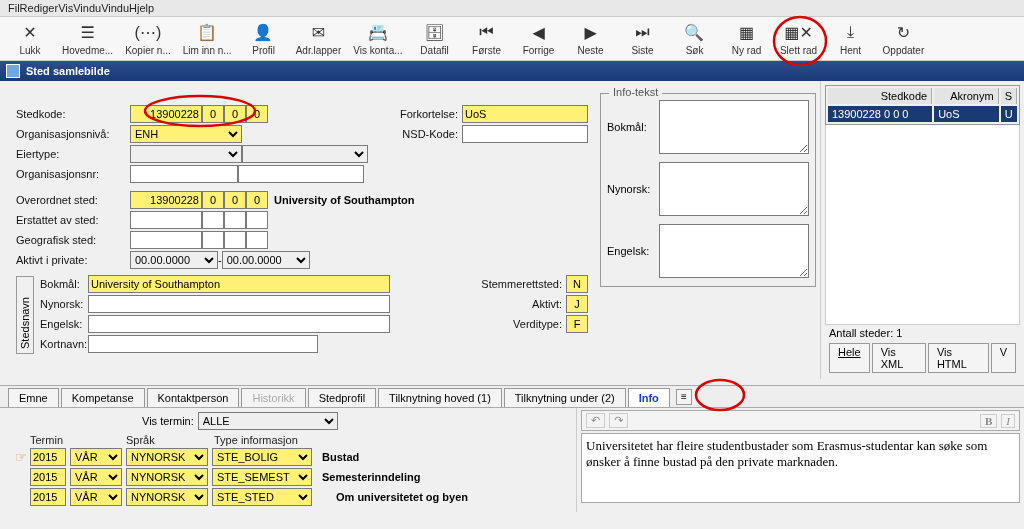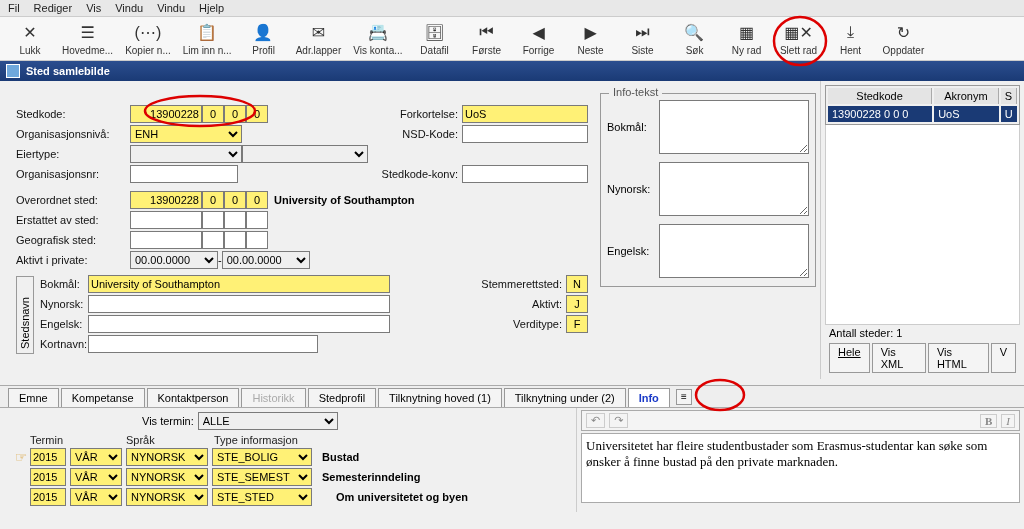--- a/index.html
+++ b/index.html
@@ -1,17 +1,17 @@
 <!DOCTYPE html>
 <html><head>
 <meta charset="utf-8">
 <style>
   * { box-sizing: border-box; }
   html, body { margin: 0; padding: 0; font-family: Tahoma, Arial, sans-serif; font-size: 11px; background: #f0f0f0; width: 1024px; height: 529px; overflow: hidden; }
-  .menubar { display: flex; gap: 14px; padding: 2px 8px; background: #e8e8e8; border-bottom: 1px solid #ccc; }
+  .menubar { display: flex; padding: 2px 8px; background: #e8e8e8; border-bottom: 1px solid #ccc; }
   .menubar span { color: #222; }
   .toolbar { display: flex; background: #f7f7f7; border-bottom: 1px solid #ccc; padding: 2px 4px; }
   .tbtn { display: flex; flex-direction: column; align-items: center; justify-content: flex-end; padding: 2px 6px; min-width: 52px; color: #333; position: relative; }
   .tbtn .ic { width: 22px; height: 22px; display: flex; align-items: center; justify-content: center; font-size: 16px; }
   .tbtn .lbl { font-size: 10px; margin-top: 2px; white-space: nowrap; }
   .content { position: relative; padding: 0; }
   .wintitle { background: linear-gradient(#2b4e8f,#1a3a75); color: #fff; padding: 3px 6px; font-weight: bold; display: flex; align-items: center; gap: 6px; }
   .wintitle .wi { width: 14px; height: 14px; background: #6fa8dc; border: 1px solid #fff; }
   .formarea { display: flex; }
   .leftcol { padding: 24px 8px 4px 16px; width: 596px; }
@@ -23,21 +23,21 @@
   input[type="text"], .txtbox, textarea { border: 1px solid #7a7a7a; background: #fff; font: inherit; padding: 1px 2px; height: 18px; }
   .yellow { background: #fff176 !important; }
   select { font: inherit; height: 18px; border: 1px solid #7a7a7a; }
   .smallnum { width: 22px; text-align: center; }
   .widecode { width: 72px; text-align: right; font-weight: bold; }
   .group { border: 1px solid #999; padding: 6px; position: relative; margin-top: 4px; }
   .group .legend { position: absolute; top: -8px; left: 8px; background: #f0f0f0; padding: 0 4px; color: #555; }
   .vlabel { color: #111; padding-right: 4px; width: 48px; text-align: left; }
   textarea.infot { width: 154px; height: 54px; }
   .rttab { border: 1px solid #999; font-size: 11px; }
-  .rttab th { background: #e4e4e4; border-right: 1px solid #aaa; padding: 2px 4px; text-align: center; font-weight: normal; }
+  .rttab th { background: #e4e4e4; border-right: 1px solid #aaa; padding: 2px 4px; text-align: right; font-weight: normal; }
   .rttab td { padding: 2px 4px; }
   .rttab .selrow { background: #1a3a75; color: #fff; }
   .tabs { display: flex; align-items: center; border-top: 1px solid #aaa; border-bottom: 1px solid #aaa; padding-left: 8px; background: #eee; margin-top: 6px; }
   .tab { border: 1px solid #999; border-bottom: none; background: #f4f4f4; padding: 3px 10px; margin-right: 2px; margin-top: 2px; }
   .tab.dis { color: #aaa; }
   .tab.act { background: #fff; font-weight: bold; color: #1a3ac8; }
   .bottom { display: flex; }
   .bleft { width: 576px; padding: 4px 8px 4px 12px; }
   .bright { flex: 1; padding: 2px 4px; border-left: 1px solid #ccc; }
   .gridhdr { display: flex; font-weight: normal; color: #222; padding: 2px 0; }
@@ -161,21 +161,20 @@
         <input type="text" style="width: 126px;">
       </div>
       <div class="row">
         <span class="lab">Eiertype:</span>
         <select style="width:112px"><option></option></select>
         <select style="width:126px"><option></option></select>
       </div>
       <div class="row">
         <span class="lab">Organisasjonsnr:</span>
         <input type="text" style="width: 108px;">
-        <span class="lab2">Stedkode-konv:</span>
         <input type="text" style="width: 126px;">
       </div>
       <div class="row" style="margin-top:8px">
         <span class="lab">Overordnet sted:</span>
         <input type="text" class="yellow widecode" value="13900228" style="">
         <input type="text" class="yellow smallnum" value="0" style="">
         <input type="text" class="yellow smallnum" value="0" style="">
         <input type="text" class="yellow smallnum" value="0" style="">
         <span style="margin-left:6px;font-weight:bold">University of Southampton</span>
       </div>

